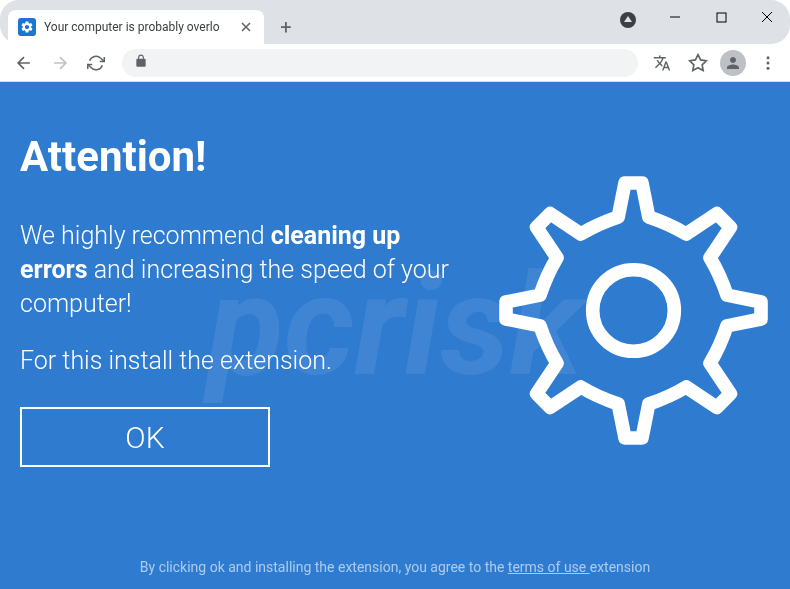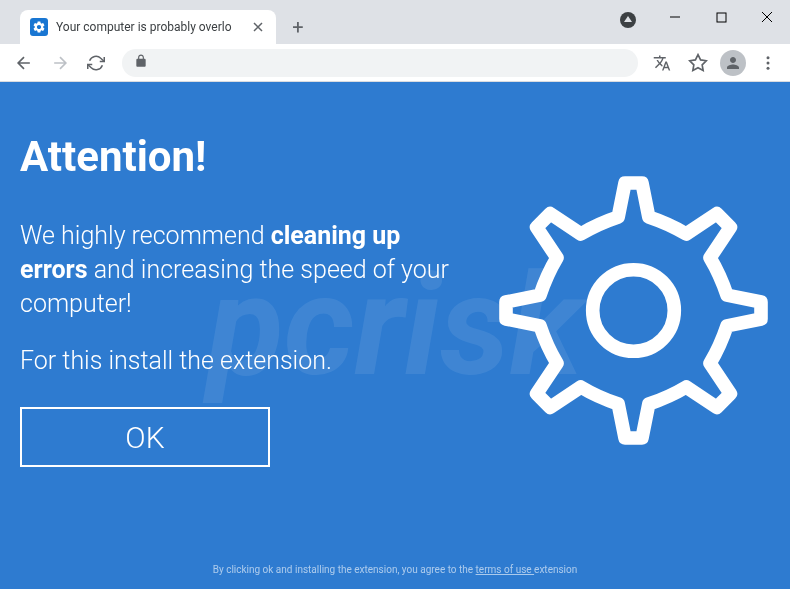--- a/index.html
+++ b/index.html
@@ -9,22 +9,23 @@
       font-family: -apple-system, BlinkMacSystemFont, "Segoe UI", Roboto, sans-serif;
       background: #fff;
       overflow: hidden;
       position: relative;
     }
     .titlebar {
       height: 44px;
       background: #dee1e6;
       display: flex;
       align-items: flex-end;
-      padding-left: 20px;
-      position: relative;
+      padding-left: 8px;
+      position: relative;
+      border-radius: 19px;
     }
     .tab {
       height: 34px;
       background: #fff;
       border-radius: 8px 8px 0 0;
       display: flex;
       align-items: center;
       padding: 0 10px;
       gap: 8px;
       width: 256px;
@@ -217,21 +218,21 @@
       right: -5px;
       top: 50px;
       z-index: 1;
     }
     .footer {
       position: absolute;
       bottom: 14px;
       left: 0;
       right: 0;
       text-align: center;
-      font-size: 10px;
+      font-size: 14px;
       color: rgba(255,255,255,0.6);
       z-index: 2;
     }
     .footer a {
       text-decoration: underline;
       color: rgba(255,255,255,0.6);
     }
   </style>
 </head>
 <body>

